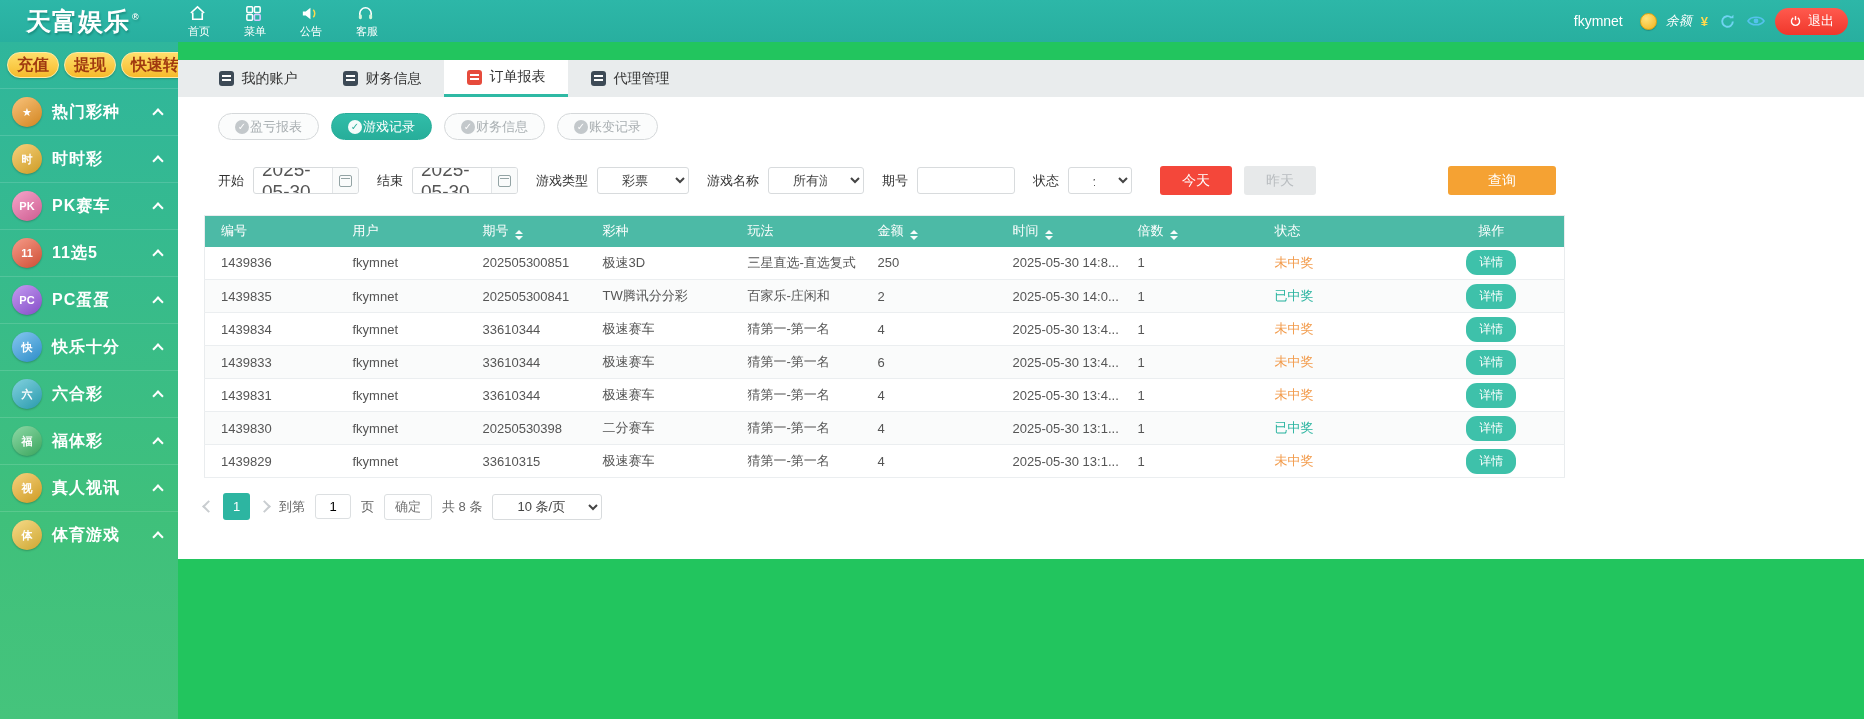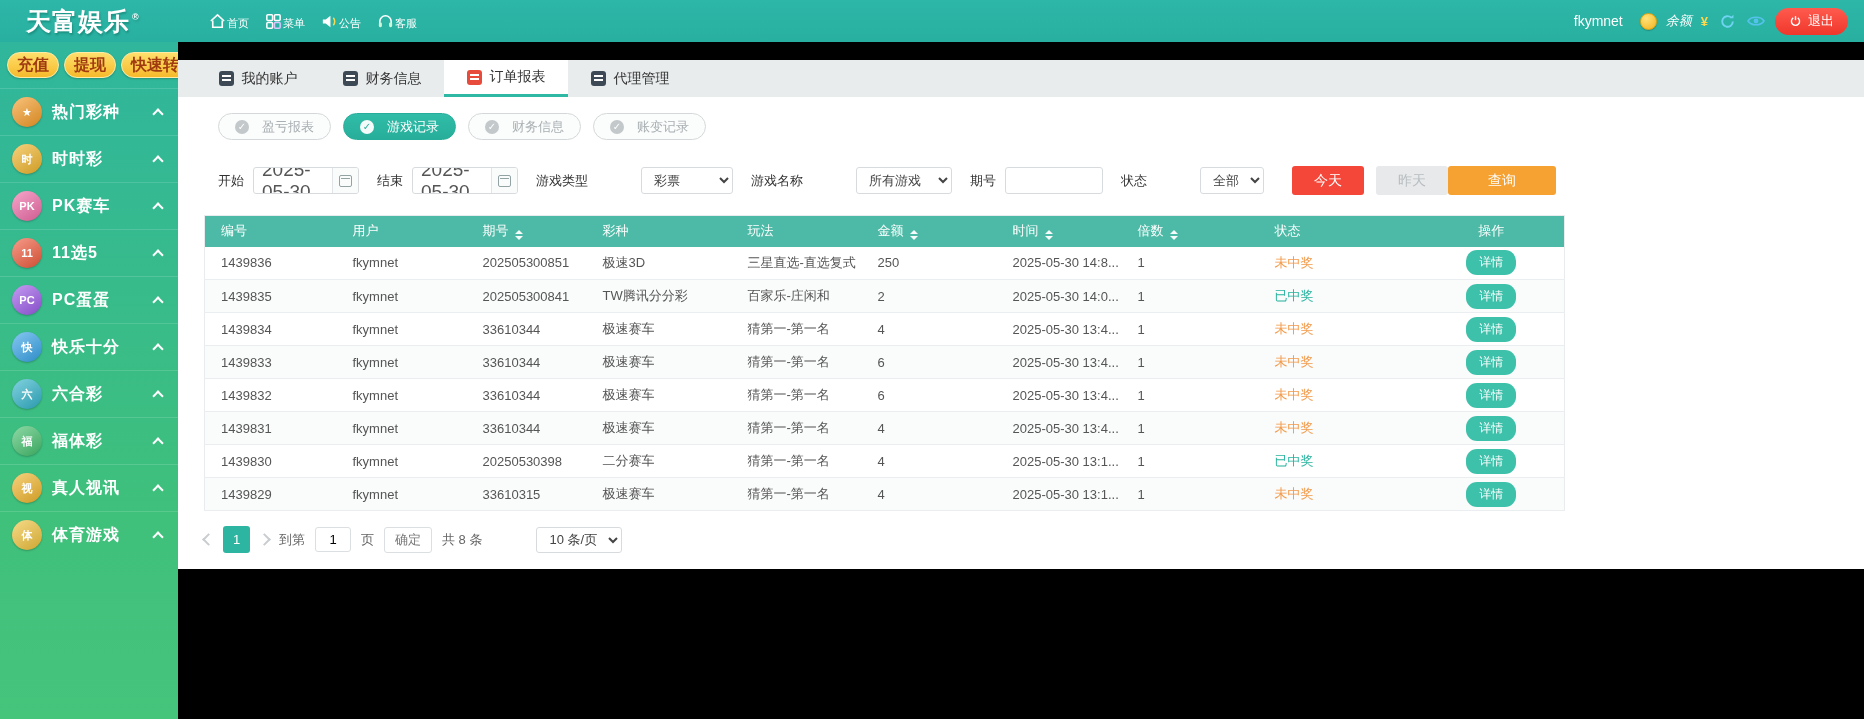--- a/index.html
+++ b/index.html
@@ -1,25 +1,25 @@
 <!DOCTYPE html>
 <html><head>
 <meta charset="utf-8">
 <style>
   *{margin:0;padding:0;box-sizing:border-box;}
   body{width:1864px;height:719px;position:relative;overflow:hidden;background:#eef0f1;
        font-family:"Liberation Sans","DejaVu Sans",sans-serif;}
   
   .topbar{position:absolute;left:0;top:0;width:1864px;height:42px;z-index:5;
-          background:linear-gradient(180deg,#2db7a8,#28af9f);display:flex;align-items:center;gap:20px;}
+          background:linear-gradient(180deg,#2db7a8,#28af9f);display:flex;align-items:center;}
   .logo{width:178px;padding-left:26px;color:#fff;font-size:25px;font-weight:bold;letter-spacing:1px;
         text-shadow:1px 2px 2px rgba(0,80,70,.35);white-space:nowrap;}
   .logo sup{font-size:9px;vertical-align:super;margin-left:2px;}
   .nav-items{display:flex;gap:20px;margin-left:10px;}
-  .nav-item{display:flex;flex-direction:row;align-items:flex-end;cursor:pointer;width:36px;font-family:Liberation Serif, serif;}
+  .nav-item{display:flex;flex-direction:column;align-items:flex-start;cursor:pointer;width:36px;font-family:Liberation Serif, serif;}
   .nav-ic{width:19px;height:19px;display:flex;align-items:center;justify-content:center;}
   .nav-ic svg{width:19px;height:19px;}
   .nav-label{color:#fff;font-size:11px;margin-top:1px;white-space:nowrap;}
   .top-right{margin-left:auto;display:flex;align-items:center;gap:9px;padding-right:16px;}
   .username{color:#fff;font-size:14px;margin-right:8px;}
   .coin{width:17px;height:17px;border-radius:50%;border:1px solid #e3a30d;
         background:radial-gradient(circle at 35% 30%,#ffe37a,#f3b31d);box-shadow:0 1px 1px rgba(0,0,0,.2);}
   .balance{color:#fff;font-size:13px;cursor:pointer;font-style:italic;}
   .cur{color:#ffd94d;font-weight:bold;font-size:13px;}
   .ic-btn{width:20px;height:20px;display:flex;align-items:center;justify-content:center;cursor:pointer;}
@@ -36,52 +36,52 @@
   .side-item{display:flex;align-items:center;height:47px;padding:0 16px 0 12px;cursor:pointer;
              border-top:1px solid rgba(255,255,255,.14);}
   .side-ic{width:30px;height:30px;min-width:30px;border-radius:50%;display:flex;align-items:center;
            justify-content:center;color:#fff;font-size:11px;font-weight:bold;
            background-image:linear-gradient(145deg,rgba(255,255,255,.4),rgba(0,0,0,.14));
            box-shadow:0 1px 2px rgba(0,0,0,.22);}
   .side-label{color:#fff;font-size:16px;font-weight:bold;margin-left:10px;flex:1;letter-spacing:1px;white-space:nowrap;}
   .caret{width:8px;height:8px;border-left:2px solid #fff;border-top:2px solid #fff;
          transform:rotate(45deg);margin-top:3px;}
   
-  .main{position:absolute;left:178px;top:42px;width:1686px;height:677px;background:#000000;}
+  .main{position:absolute;left:178px;top:42px;width:1686px;height:677px;background:#22c55e;}
   .tabstrip{display:flex;margin-top:18px;height:37px;padding-left:18px;background:#e9eced;}
   .tab{display:flex;align-items:center;justify-content:center;gap:8px;width:124px;font-size:14px;
        color:#333;cursor:pointer;}
   .tab.active{background:#fff;border-bottom:3px solid #2fb9a4;}
   .tab-ic{width:15px;height:15px;border-radius:3px;position:relative;display:inline-block;}
   .tab-ic::after{content:"";position:absolute;left:3px;top:4px;width:9px;height:2px;background:#fff;
                  box-shadow:0 4px 0 #fff;}
   .card{background:#fff;width:1686px;min-height:462px;padding-bottom:16px;}
   
   .subtabs{display:flex;gap:12px;padding:16px 0 0 40px;}
-  .pill{display:flex;align-items:center;gap:13px;height:27px;padding:0 16px;border-radius:14px;
+  .pill{display:flex;align-items:center;gap:1px;height:27px;padding:0 16px;border-radius:14px;
         border:1px solid #d5d8da;color:#a9afb2;font-size:13px;background:#fbfcfc;cursor:pointer;font-family:inherit;}
   .pill-ic{width:14px;height:14px;border-radius:50%;background:#c3c8cb;color:#fff;font-size:10px;
            display:flex;align-items:center;justify-content:center;}
   .pill-ic::before{content:"\2713";}
   .pill.active{background:linear-gradient(180deg,#31bda9,#27ae9a);border-color:#27ae9a;color:#fff;}
   .pill.active .pill-ic{background:rgba(255,255,255,.95);color:#2aaf9b;}
   
   .filters{display:flex;align-items:center;margin-left:40px;width:1338px;padding-top:26px;
            font-size:13px;color:#333;}
   .flabel{margin-right:9px;white-space:nowrap;}
   .fgap{margin-right:18px;}
   .dateinput{display:flex;align-items:center;border:1px solid #d8dbdd;background:#fff;height:27px;
              border-radius:3px;overflow:hidden;}
   .dateval{padding:0 8px;width:78px;font-size:19px;color:#555;}
   .calbtn{width:26px;height:27px;border-left:1px solid #e2e5e7;display:flex;align-items:center;
           justify-content:center;background:#fafbfb;cursor:pointer;}
   .cal{width:13px;height:12px;border:1.5px solid #93a3a4;border-radius:2px;position:relative;}
   .cal::before{content:"";position:absolute;left:1px;right:1px;top:2px;height:1.5px;background:#93a3a4;}
   select{height:27px;border:1px solid #d8dbdd;border-radius:3px;background:#fff;font-size:13px;
-         color:#444;padding:0 8px;font-family:inherit;margin-left:44px;}
+         color:#444;padding:0 20px;font-family:inherit;}
   .sel-type{width:92px;} .sel-name{width:96px;} .sel-status{width:64px;}
   .issue-input{width:98px;height:27px;border:1px solid #d8dbdd;border-radius:3px;padding:0 8px;
                font-size:13px;font-family:inherit;}
   .btn{height:29px;border:none;border-radius:3px;font-size:14px;cursor:pointer;padding:0 22px;
        color:#fff;font-family:inherit;}
   .btn-today{background:#f4473a;margin-left:28px;}
   .btn-yest{background:#e7e9ea;color:#b9bdc0;margin-left:12px;}
   .btn-search{background:#f5a233;margin-left:auto;padding:0 40px;}
   
   .table-wrap{padding:20px 0 0 26px;}
@@ -399,32 +399,20 @@
               <td>33610344</td>
               <td>极速赛车</td>
               <td>猜第一-第一名</td>
               <td>6</td>
               <td>2025-05-30 13:4...</td>
               <td>1</td>
               <td><span class="st-lost">未中奖</span></td>
               <td class="center"><button class="detail">详情</button></td>
             </tr>
             <tr>
-              <td>1439832</td>
-              <td>fkymnet</td>
-              <td>33610344</td>
-              <td>极速赛车</td>
-              <td>猜第一-第一名</td>
-              <td>6</td>
-              <td>2025-05-30 13:4...</td>
-              <td>1</td>
-              <td><span class="st-lost">未中奖</span></td>
-              <td class="center"><button class="detail">详情</button></td>
-            </tr>
-            <tr>
               <td>1439831</td>
               <td>fkymnet</td>
               <td>33610344</td>
               <td>极速赛车</td>
               <td>猜第一-第一名</td>
               <td>4</td>
               <td>2025-05-30 13:4...</td>
               <td>1</td>
               <td><span class="st-lost">未中奖</span></td>
               <td class="center"><button class="detail">详情</button></td>

